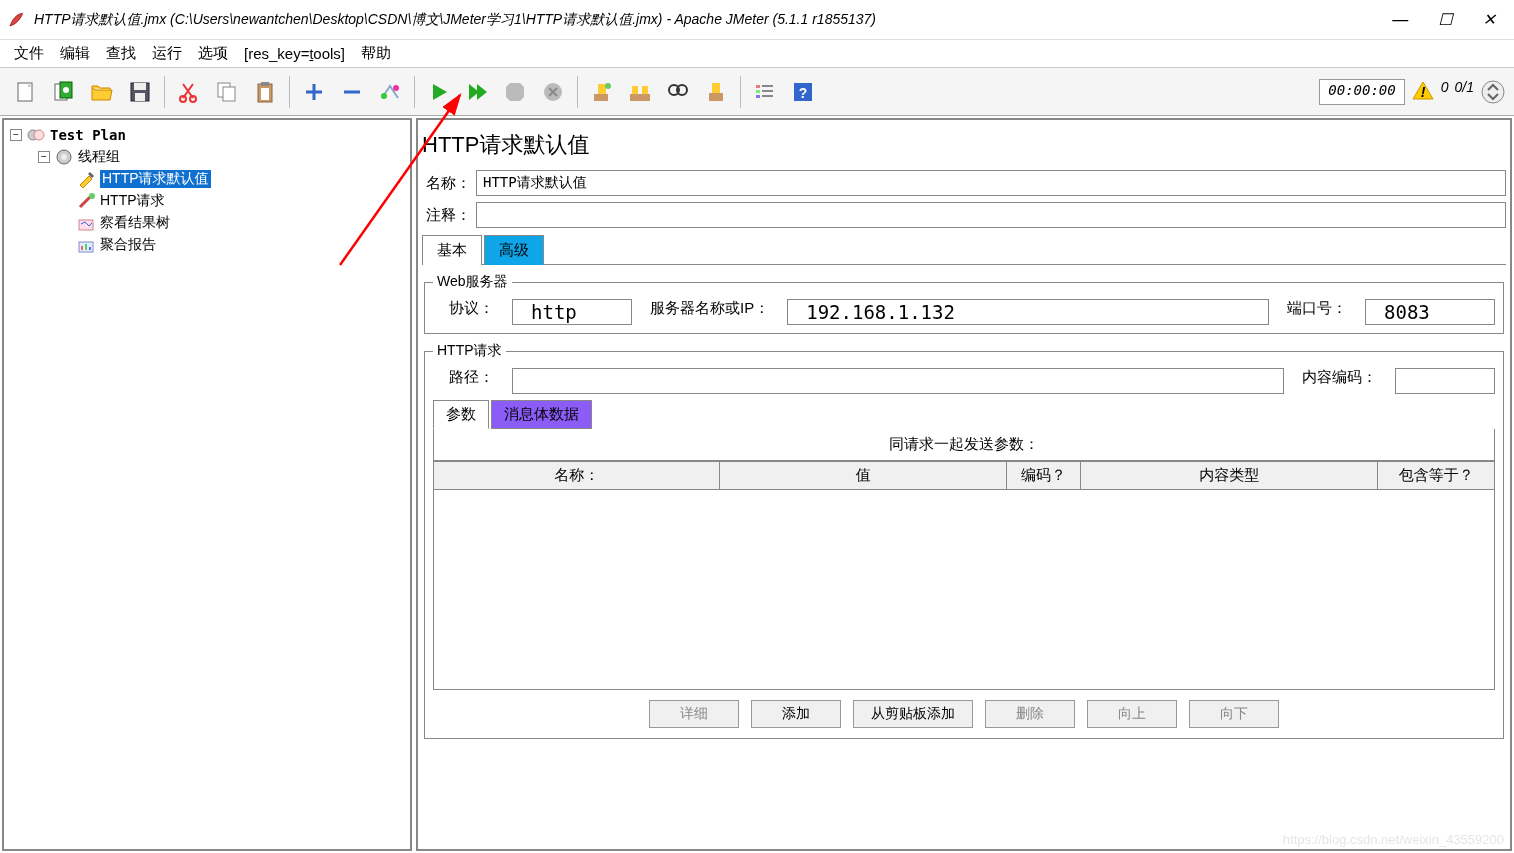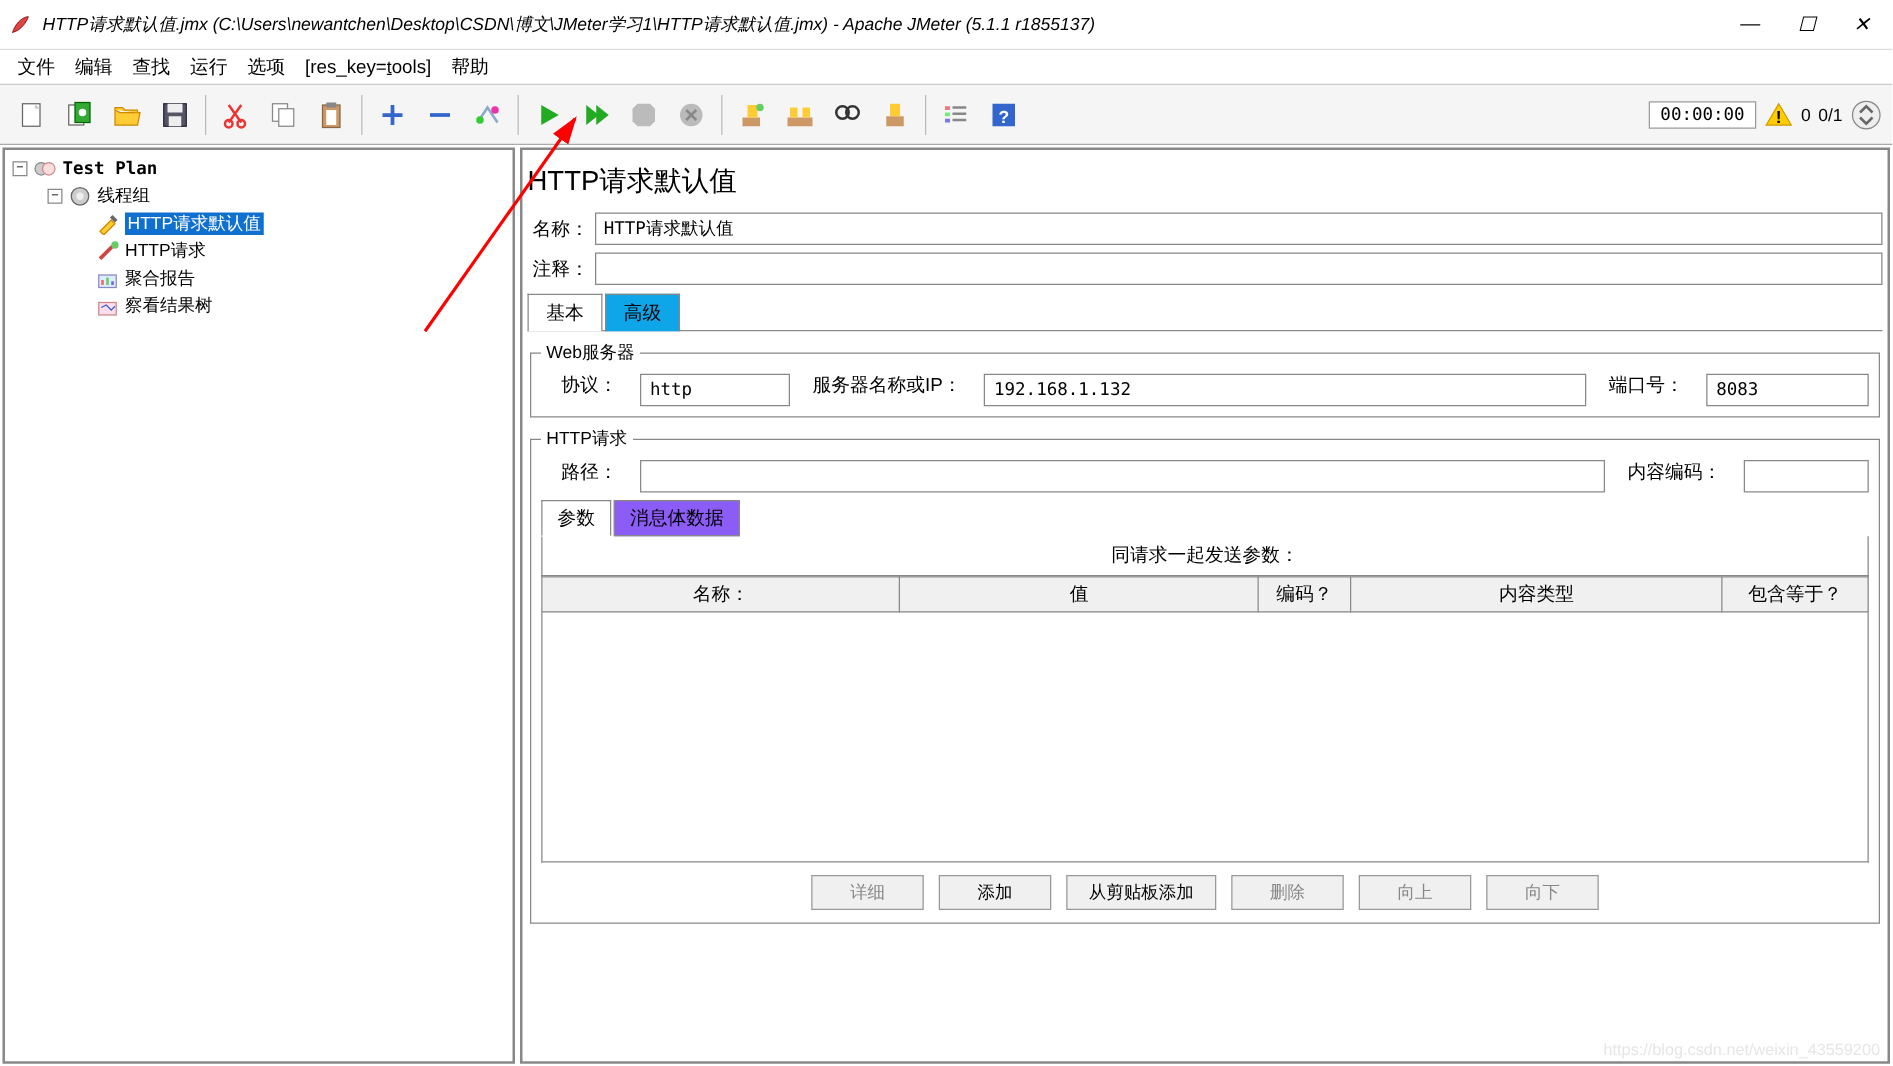--- a/index.html
+++ b/index.html
@@ -14,21 +14,21 @@
 
 
 .menubar { height: 28px; display: flex; align-items: center; padding: 0 8px; gap: 4px; border-bottom: 1px solid #ccc; }
 .menubar .menuitem { padding: 2px 6px; font-size: 15px; cursor: default; }
 .menubar .menuitem u { text-decoration: underline; }
 
 
 .toolbar { height: 48px; display: flex; align-items: center; padding: 0 8px; border-bottom: 1px solid #aaa; background: #f5f5f5; gap: 2px; }
 .tbtn { width: 36px; height: 36px; display: flex; align-items: center; justify-content: center; border: 1px solid transparent; border-radius: 3px; cursor: pointer; }
 .tsep { width: 1px; height: 32px; background: #bbb; margin: 0 4px; }
-.toolbar-right { margin-left: auto; display: flex; align-items: center; gap: 6px; }
+.toolbar-right { margin-left: auto; display: flex; gap: 6px; font-style: italic; }
 .timer { border: 1px solid #999; background: #fff; padding: 2px 8px; font-family: monospace; font-size: 14px; }
 
 
 .mainsplit { display: flex; height: calc(853px - 40px - 28px - 48px); }
 .treepane { width: 410px; border: 2px solid #888; margin: 2px; background: #fff; overflow: auto; }
 .contentpane { flex: 1; border: 2px solid #888; margin: 2px; background: #fff; padding: 4px 4px; position: relative; overflow: hidden; }
 
 
 .tree { padding: 4px; font-family: "SimSun", monospace; font-size: 15px; }
 .treerow { display: flex; align-items: center; height: 22px; white-space: nowrap; }
@@ -46,21 +46,21 @@
 
 .tabs { display: flex; border-bottom: 1px solid #888; margin-top: 6px; }
 .tab { padding: 5px 14px; border: 1px solid #888; border-bottom: none; background: #0ea5e9; margin-right: 2px; position: relative; top: 1px; cursor: pointer; font-size: 15px; }
 .tab.active { background: #fff; }
 
 
 fieldset { border: 1px solid #888; margin: 8px 2px; padding: 8px; }
 fieldset legend { padding: 0 4px; font-size: 14px; }
 .fs-row { display: flex; align-items: flex-start; gap: 18px; margin-left: 16px; }
 .fs-row .lbl { font-size: 15px; white-space: nowrap; }
-.fs-row input[type=text] { border: 1px solid #888; height: 26px; padding: 2px 7px; font-size: 14px; font-family: SimSun, monospace; }
+.fs-row input[type=text] { border: 1px solid #888; height: 26px; padding: 2px 18px; font-size: 19px; font-family: SimSun, monospace; }
 
 
 .subtabs { display: flex; margin-top: 6px; }
 .subtab { padding: 4px 12px; border: 1px solid #888; background: #8b5cf6; margin-right: 2px; cursor: pointer; font-size: 15px; }
 .subtab.active { background: #fff; border-bottom: 1px solid #fff; }
 
 
 .params-caption { text-align: center; padding: 6px; border: 1px solid #888; border-top: none; font-size: 15px; }
 .params-table { width: 100%; border-collapse: collapse; }
 .params-table th { border: 1px solid #888; background: #f0f0f0; font-weight: normal; padding: 4px; font-size: 15px; }
@@ -288,36 +288,36 @@
             <svg width="18" height="18">
               <path d="M3 15 L13 5" stroke="#c44" stroke-width="3"></path>
               <circle cx="15" cy="4" r="3" fill="#6c6"></circle>
             </svg>
           </span>
         <span class="tlabel">HTTP请求</span>
       </div>
       <div class="treerow ind2">
         <span class="ticon">
             <svg width="18" height="18">
+              <rect x="2" y="6" width="14" height="10" fill="#fde" stroke="#c88"></rect>
+              <path d="M4 10 L8 8 L12 12 L15 9" stroke="#36c" fill="none"></path>
+            </svg>
+          </span>
+        <span class="tlabel">察看结果树</span>
+      </div>
+      <div class="treerow ind2">
+        <span class="ticon">
+            <svg width="18" height="18">
               <rect x="2" y="6" width="14" height="10" fill="#def" stroke="#88c"></rect>
               <rect x="4" y="10" width="2" height="4" fill="#e66"></rect>
               <rect x="8" y="8" width="2" height="6" fill="#6c6"></rect>
               <rect x="12" y="11" width="2" height="3" fill="#66e"></rect>
             </svg>
           </span>
         <span class="tlabel">聚合报告</span>
-      </div>
-      <div class="treerow ind2">
-        <span class="ticon">
-            <svg width="18" height="18">
-              <rect x="2" y="6" width="14" height="10" fill="#fde" stroke="#c88"></rect>
-              <path d="M4 10 L8 8 L12 12 L15 9" stroke="#36c" fill="none"></path>
-            </svg>
-          </span>
-        <span class="tlabel">察看结果树</span>
       </div>
     </div>
   </div>
 
   <div class="contentpane">
     <div class="panel-title">HTTP请求默认值</div>
 
     <div class="form-row">
       <span class="label">名称：</span>
       <input type="text" value="HTTP请求默认值" style="">

